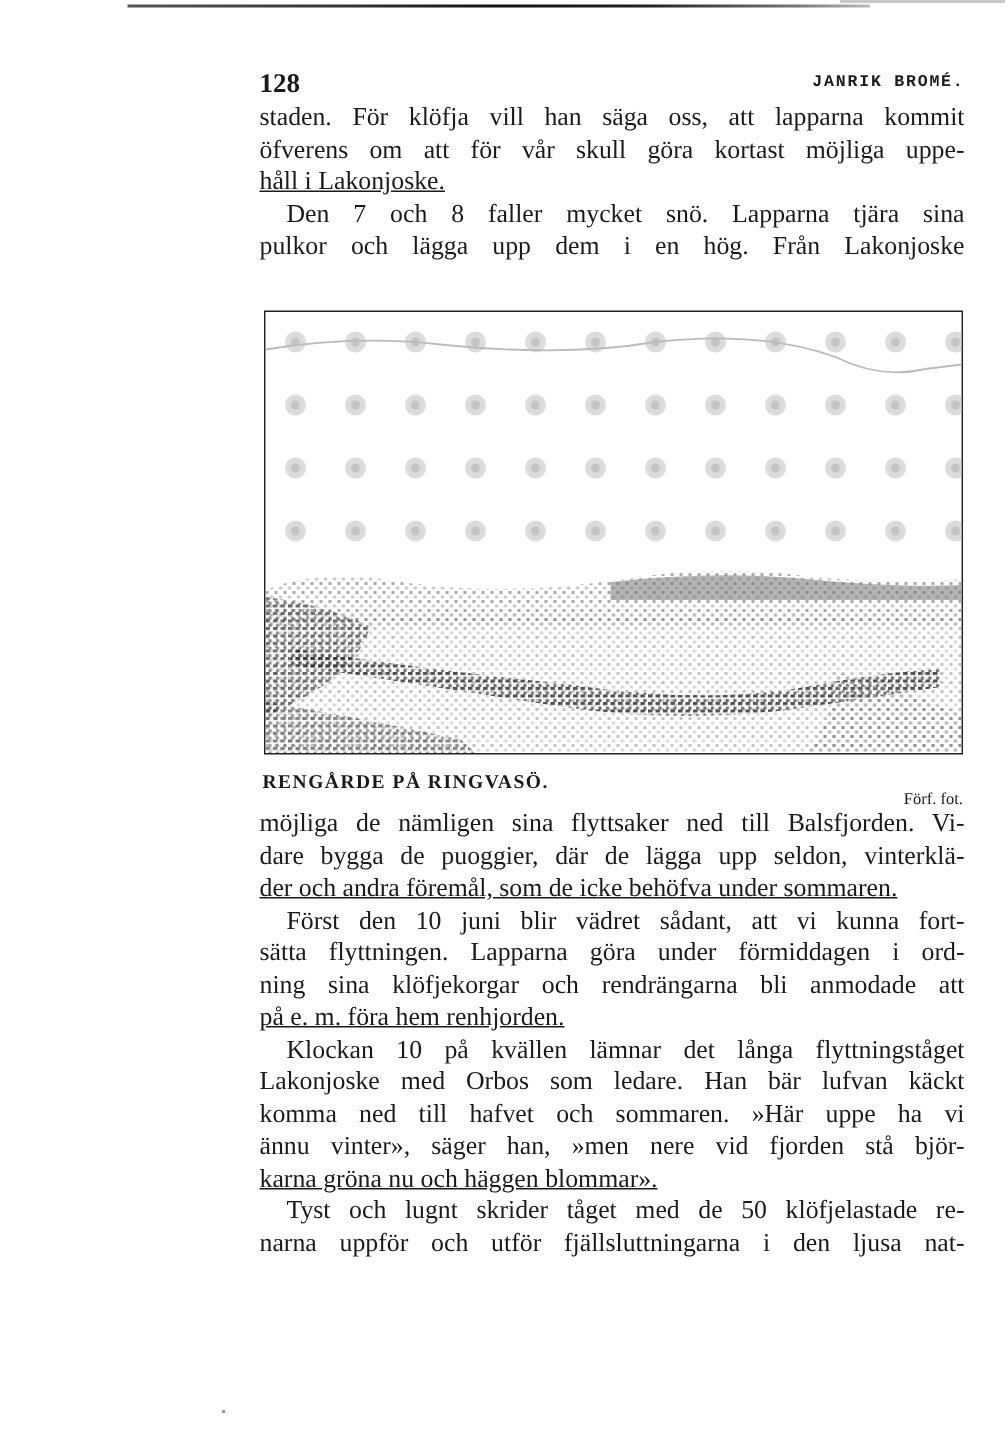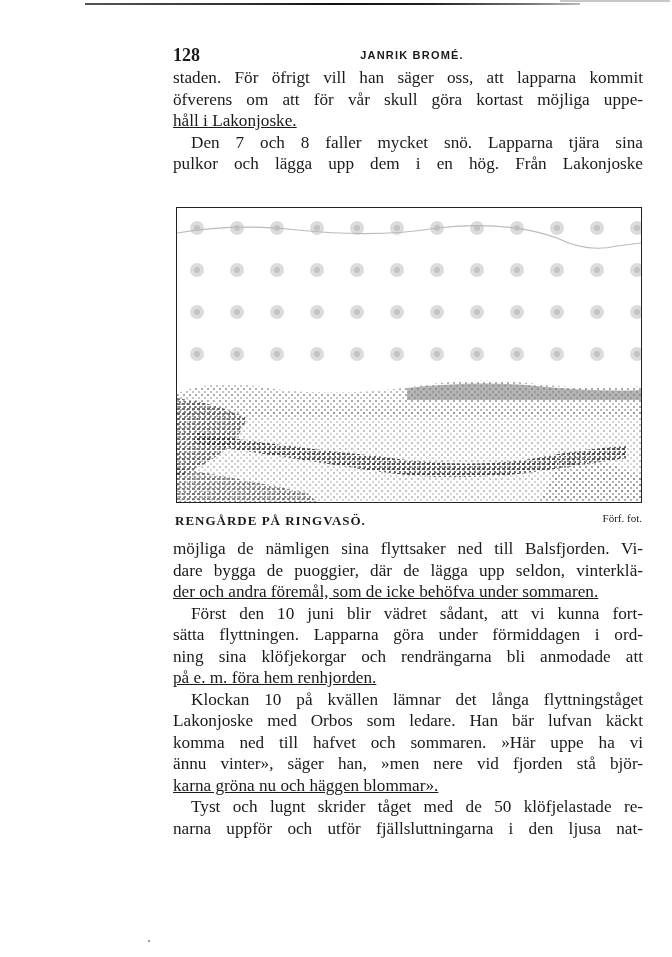--- a/index.html
+++ b/index.html
@@ -45,22 +45,22 @@
       font-family: "Liberation Serif", serif;
       font-size: 18px;
       font-weight: bold;
       line-height: 22px;
     }
     .running-head {
       position: absolute;
       left: 0;
       right: 0;
       top: 3px;
-      text-align: center;
-      font-family: Liberation Sans, sans-serif;
+      text-align: right;
+      font-family: Liberation Mono, monospace;
       font-size: 11px;
       font-weight: bold;
       letter-spacing: 1.2px;
       line-height: 16px;
       padding-left: 8px;
     }
     .text-block {
       position: absolute;
       left: 173px;
       width: 470px;
@@ -107,21 +107,21 @@
       position: absolute;
       left: 0;
       top: 1px;
       font-size: 13px;
       font-weight: bold;
       letter-spacing: 1px;
     }
     .caption-right {
       position: absolute;
       right: 0;
-      top: 0;
+      top: 15px;
       font-size: 11px;
       padding-left: 36px;
     }
     .speck {
       position: absolute;
       width: 2px;
       height: 2px;
       background: #999;
     }
   </style>
@@ -130,21 +130,21 @@
 
 <div class="top-rule"></div>
 <div class="top-rule-faint"></div>
 
 <div class="header">
   <span class="page-number">128</span>
   <span class="running-head">JANRIK BROMÉ.</span>
 </div>
 
 <div class="text-block" style="top:67px;">
-  <span class="line">staden.  För öfrigt vill han säger oss, att lapparna kommit</span>
+  <span class="line">staden.  För klöfja vill han säga oss, att lapparna kommit</span>
   <span class="line">öfverens  om  att  för vår skull göra kortast möjliga uppe-</span>
   <span class="line last">håll i Lakonjoske.</span>
   <span class="line indent">Den  7  och  8  faller mycket snö.  Lapparna tjära sina</span>
   <span class="line">pulkor  och  lägga  upp  dem i en hög.  Från Lakonjoske</span>
 </div>
 
 <div class="figure">
   <svg width="464" height="294" viewBox="0 0 464 294">
     <defs>
       <pattern id="dots" width="40" height="42" patternUnits="userSpaceOnUse">

